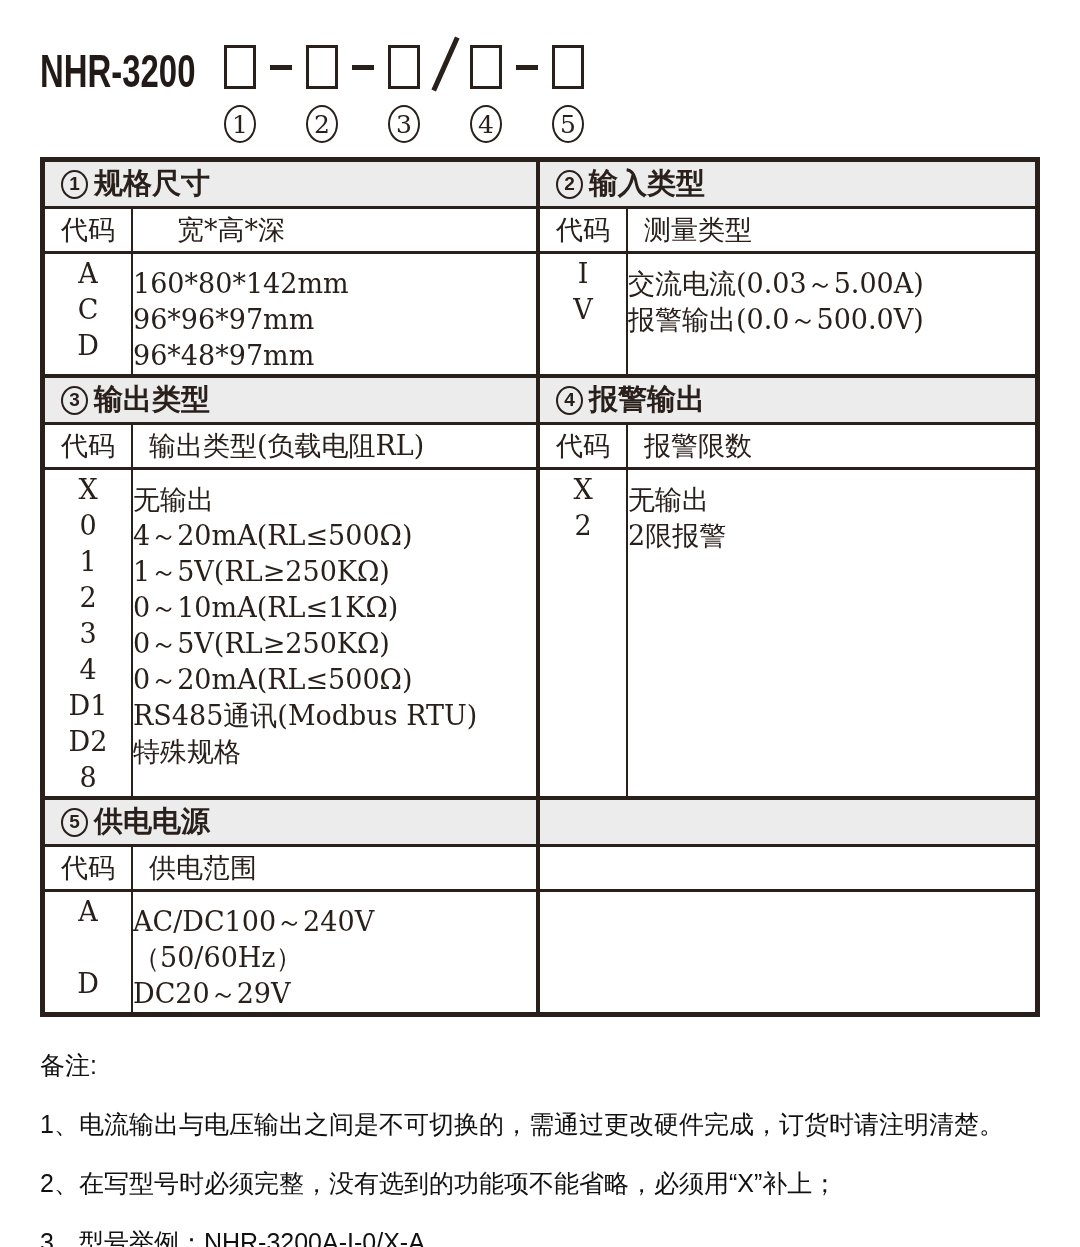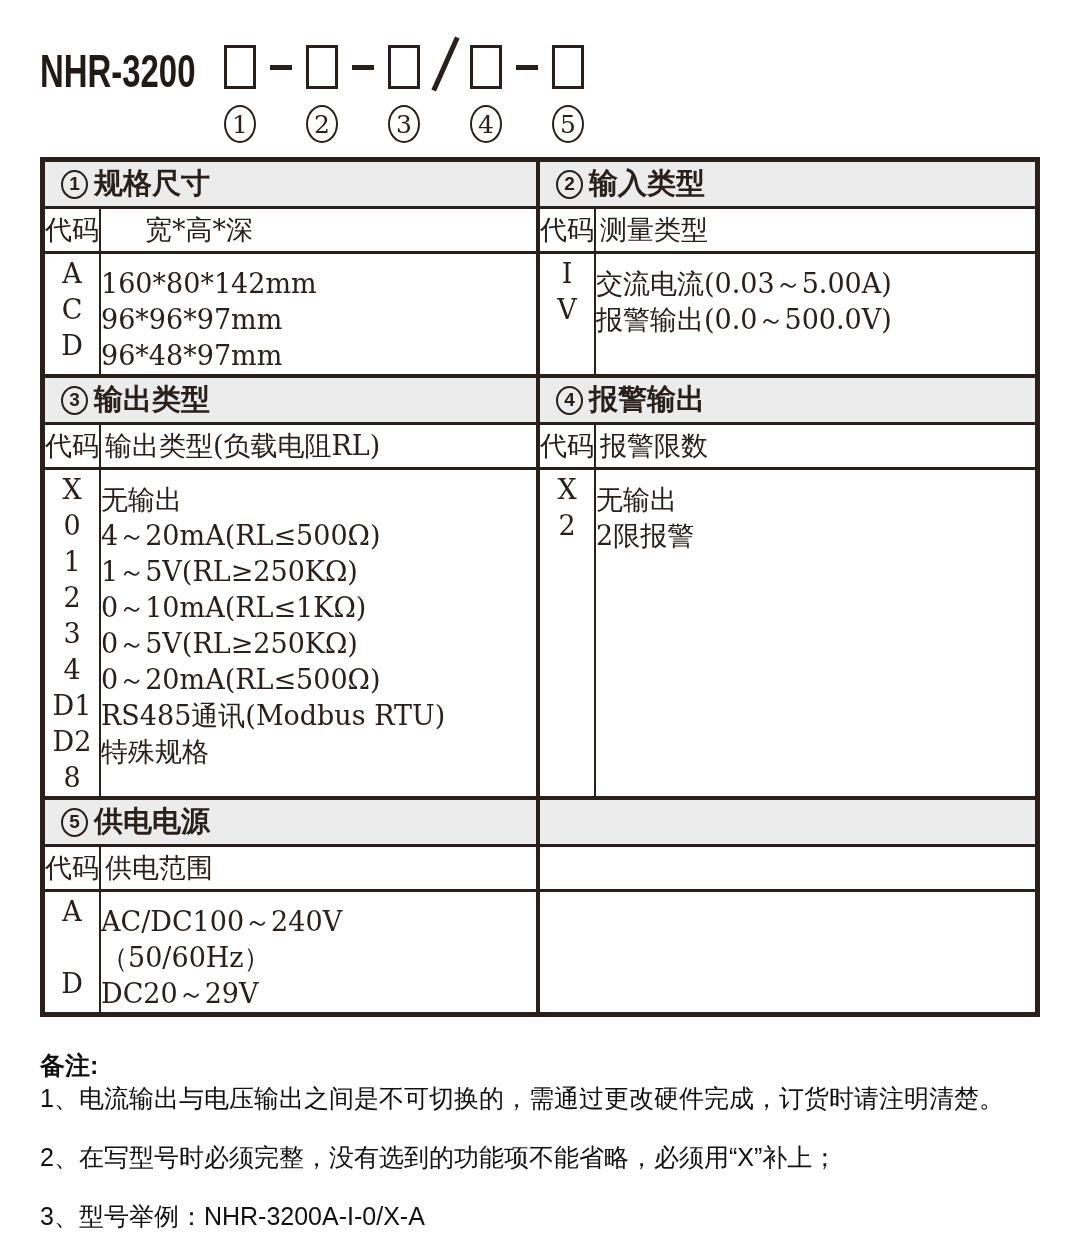--- a/index.html
+++ b/index.html
@@ -41,34 +41,34 @@
     height:47px;background:var(--hdr);border-bottom:3px solid var(--ink);
     display:flex;align-items:center;padding-left:16px;gap:6px;
     font-family:"Liberation Sans",sans-serif;font-weight:700;font-size:29px;
   }
   .num-badge{
     width:27px;height:29px;border:2px solid var(--ink);border-radius:50%;flex:none;
     display:flex;align-items:center;justify-content:center;
     font-size:19px;font-weight:700;
   }
   .colrow{height:45px;border-bottom:3px solid var(--ink);display:flex;align-items:stretch;}
-  .codecol{width:56px;flex:none;border-right:2px solid var(--ink);
+  .codecol{width:88px;flex:none;border-right:2px solid var(--ink);
     display:flex;align-items:center;justify-content:center;text-align:center;}
-  .desccol{flex:1;display:flex;align-items:center;padding-left:4px;white-space:nowrap;}
+  .desccol{flex:1;display:flex;align-items:center;padding-left:16px;white-space:nowrap;}
   .desccol.indent{padding-left:44px;border-radius:21px;}
   .sec-body{flex:1;display:flex;align-items:stretch;}
   .sec-body .codecol{display:block;padding-top:2px;}
   .descs{flex:1;padding-left:0;padding-top:2px;margin-top:10px;}
   .tl{height:36px;line-height:36px;white-space:nowrap;}
   .codes .tl{text-align:center;}
   .colrow.plain{border-bottom:3px solid var(--ink);}
 
   
   .notes{margin-top:32px;font-family:"Liberation Sans",sans-serif;font-size:25px;color:#111;}
-  .notes-title{font-weight:bold;}
+  .notes-title{margin-bottom:26px;}
   .note-item{margin-bottom:26px;white-space:nowrap;}
 </style>
 </head>
 <body>
 
 <div class="page">
 
   <div class="model-row">
     <div class="model-prefix-wrap">
       <span class="model-prefix">NHR-3200</span>

